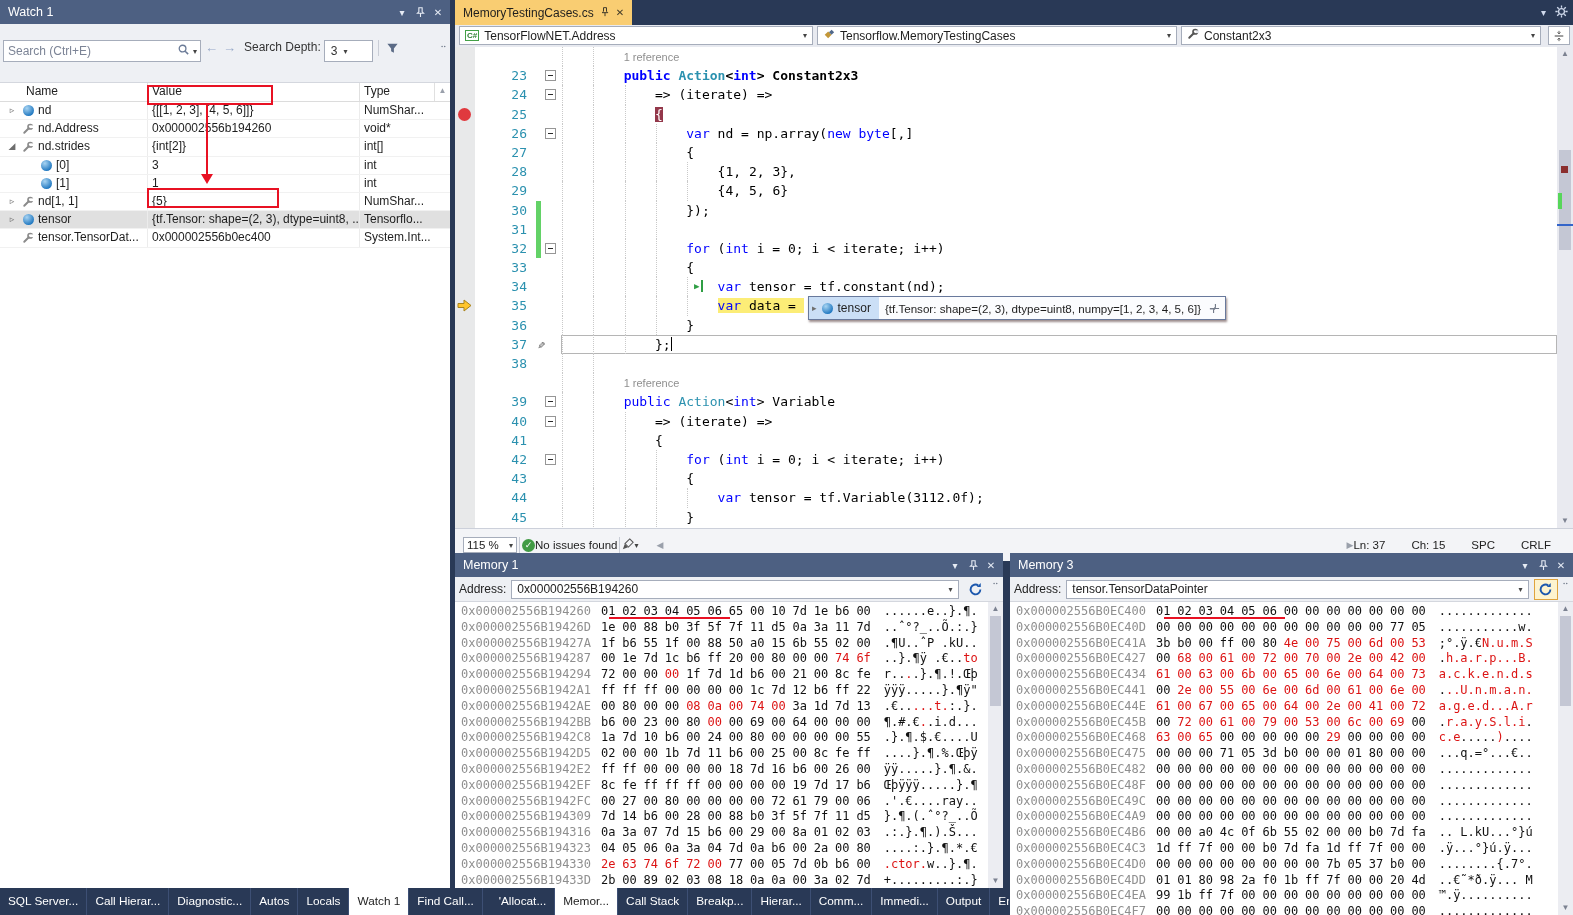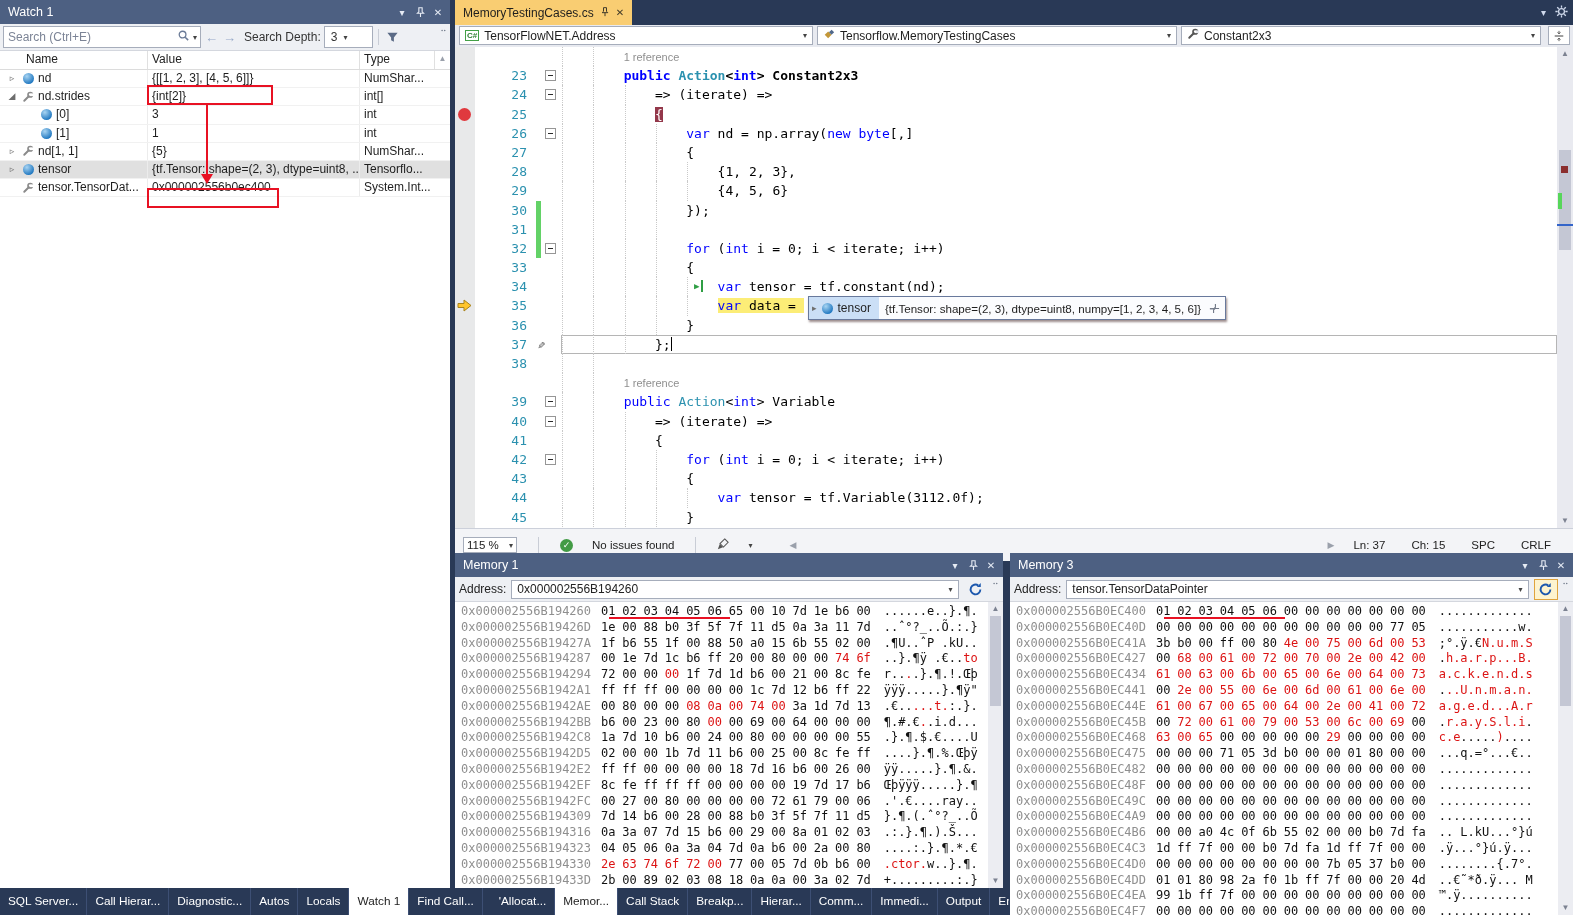--- a/index.html
+++ b/index.html
@@ -7,21 +7,21 @@
 
   
   .ptitle{height:24px;background:#4d6082;color:#fff;display:flex;align-items:center;font-size:12.5px;padding:0 3px 0 8px;flex:0 0 auto}
   .ptitle .sp{flex:1}
   .tbico{width:18px;height:17px;display:flex;align-items:center;justify-content:center;color:#e7ecf5;font-size:10px}
   .vsep{width:1px;height:16px;background:#c9cdd6;margin:0 2px}
   .ovf{color:#dfe4ee;font-size:10px;letter-spacing:1px;align-self:flex-start;line-height:8px}
 
   
   .watch{position:absolute;left:0;top:0;width:450px;height:888px;background:#fff;display:flex;flex-direction:column}
-  .wtoolbar{height:26px;background:#eef0f4;border-bottom:1px solid #d4d7de;display:flex;align-items:center;padding:0 3px;gap:3px;font-size:12px;color:#333;flex:0 0 auto}
+  .wtoolbar{height:26px;background:#eef0f4;border-bottom:1px solid #d4d7de;display:flex;align-items:flex-start;padding:16px 3px;gap:3px;font-size:12px;color:#333;flex:0 0 auto}
   .searchbox{width:196px;height:20px;background:#fff;border:1px solid #a6adbb;display:flex;align-items:center}
   .searchbox input{border:0;outline:0;flex:1;min-width:0;font:12px "Liberation Sans",sans-serif;padding:0 4px;color:#333;background:transparent}
   .searchbox input::placeholder{color:#7c8496}
   .dca{color:#444;font-size:8px}
   .wnav{color:#96a8c8;font-size:13px;width:15px;text-align:center}
   .depthcombo{width:38px;height:20px;background:#fff;border:1px solid #a6adbb;display:flex;align-items:center;padding:0 3px 0 6px;gap:6px}
   .wheader{height:18px;display:flex;font-size:12px;color:#222;background:#fff;border-bottom:1px solid #dcdcdc;flex:0 0 auto}
   .wh{border-right:1px solid #e0e0e0;padding-left:4px;line-height:17px;overflow:hidden}
   .wh.n{width:148px;padding-left:26px;box-sizing:border-box}
   .wh.v{width:212px;box-sizing:border-box}
@@ -72,21 +72,21 @@
   .lens{font:11px "Liberation Sans",sans-serif;color:#8f8f8f}
   .runglyph{position:absolute;left:133px;top:3px;font-size:9px;color:#2f9e44;border-right:2px solid #2f9e44;padding-right:2px;height:12px;line-height:12px}
   .caretbar{display:inline-block;width:1px;height:14px;background:#000;vertical-align:-2px}
   .curl{box-shadow:inset 0 0 0 1px #b5b5b5}
 
   .escroll{position:absolute;right:0;top:47px;width:16px;height:481px;background:#e9eaf0}
   .sarr{position:absolute;left:0;right:0;text-align:center;color:#7c8291;font-size:8px;line-height:14px}
   .sthumb{position:absolute;left:2px;right:2px;top:103px;height:100px;background:#c4c7d4}
   .smark{position:absolute}
 
-  .estatus{position:absolute;left:0;right:0;top:528px;height:19px;background:#f3f4f7;border-top:1px solid #ccd0da;display:flex;align-items:center;font-size:11.5px;color:#222;padding:16px 8px;gap:19px;box-sizing:border-box}
+  .estatus{position:absolute;left:0;right:0;top:528px;height:19px;background:#f3f4f7;border-top:1px solid #ccd0da;display:flex;align-items:center;font-size:11.5px;color:#222;padding:16px 8px;gap:0;box-sizing:border-box}
   .zoomcombo{width:54px;height:16px;background:#fff;border:1px solid #a6adbb;display:flex;align-items:center;padding:0 3px;justify-content:space-between;box-sizing:border-box}
   .okdot{width:13px;height:13px;border-radius:50%;background:#429b45;color:#fff;font-size:9px;line-height:13px;text-align:center;display:inline-block}
   .hsarr{color:#9aa0ab;font-size:9px}
   .statright{margin-left:auto;display:flex;gap:26px;padding-right:14px}
 
   
   .mem{position:absolute;background:#fff;display:flex;flex-direction:column}
   #mem1{left:455px;top:553px;width:548px;height:335px}
   #mem2{left:1010px;top:553px;width:563px;height:362px}
   .mtoolbar{height:24px;background:#eef0f4;border-bottom:1px solid #d4d7de;display:flex;align-items:center;font-size:12px;color:#222;padding:0 4px;gap:5px;flex:0 0 auto}
@@ -173,20 +173,35 @@
         <div class="wrow">
           <div class="wc c-name" style="padding-left: 6px;">
             <span class="exp">▹</span>
             <span class="wicon">
               <span class="sph"></span>
             </span>
             <span>nd</span>
           </div>
           <div class="wc c-val">{[[1, 2, 3], [4, 5, 6]]}</div>
           <div class="wc c-type">NumShar...</div>
+        </div>
+        <div class="wrow">
+          <div class="wc c-name" style="padding-left: 6px;">
+            <span class="exp"></span>
+            <span class="wicon">
+              <svg width="12" height="12" viewBox="0 0 16 16">
+                <path d="M3 13 9 7" stroke="#8b8b8b" stroke-width="2.6" stroke-linecap="round"></path>
+                <circle cx="11" cy="5" r="3" fill="none" stroke="#8b8b8b" stroke-width="2.2"></circle>
+                <rect x="12" y="3.2" width="4" height="3.6" fill="#fff"></rect>
+              </svg>
+            </span>
+            <span>nd.Address</span>
+          </div>
+          <div class="wc c-val">0x000002556b194260</div>
+          <div class="wc c-type">void*</div>
         </div>
         <div class="wrow">
           <div class="wc c-name" style="padding-left: 6px;">
             <span class="exp">◢</span>
             <span class="wicon">
               <svg width="12" height="12" viewBox="0 0 16 16">
                 <path d="M3 13 9 7" stroke="#8b8b8b" stroke-width="2.6" stroke-linecap="round"></path>
                 <circle cx="11" cy="5" r="3" fill="none" stroke="#8b8b8b" stroke-width="2.2"></circle>
                 <rect x="12" y="3.2" width="4" height="3.6" fill="#fff"></rect>
               </svg>

